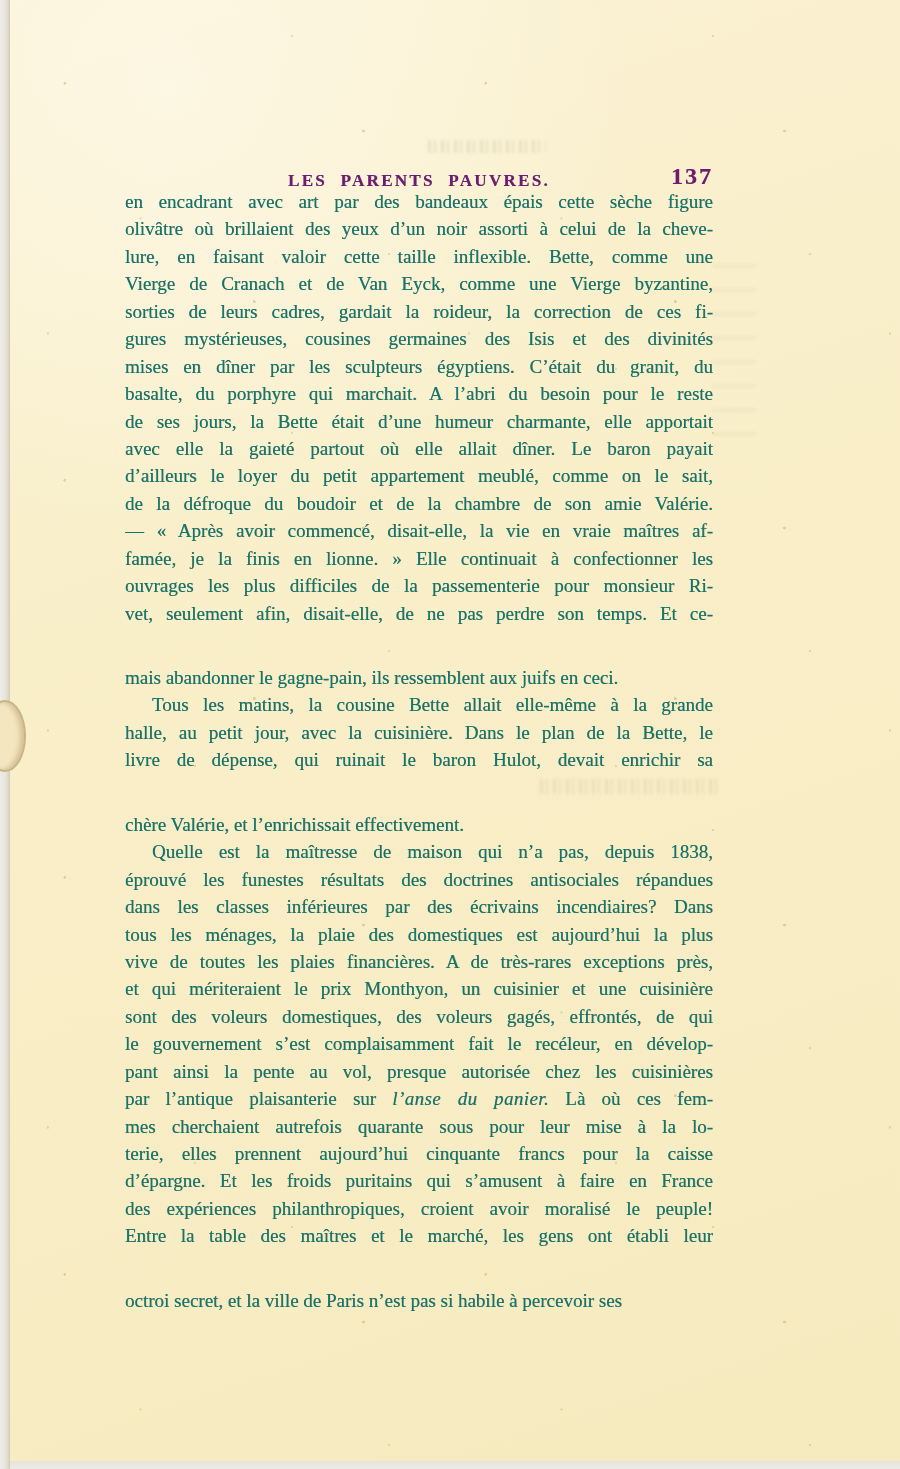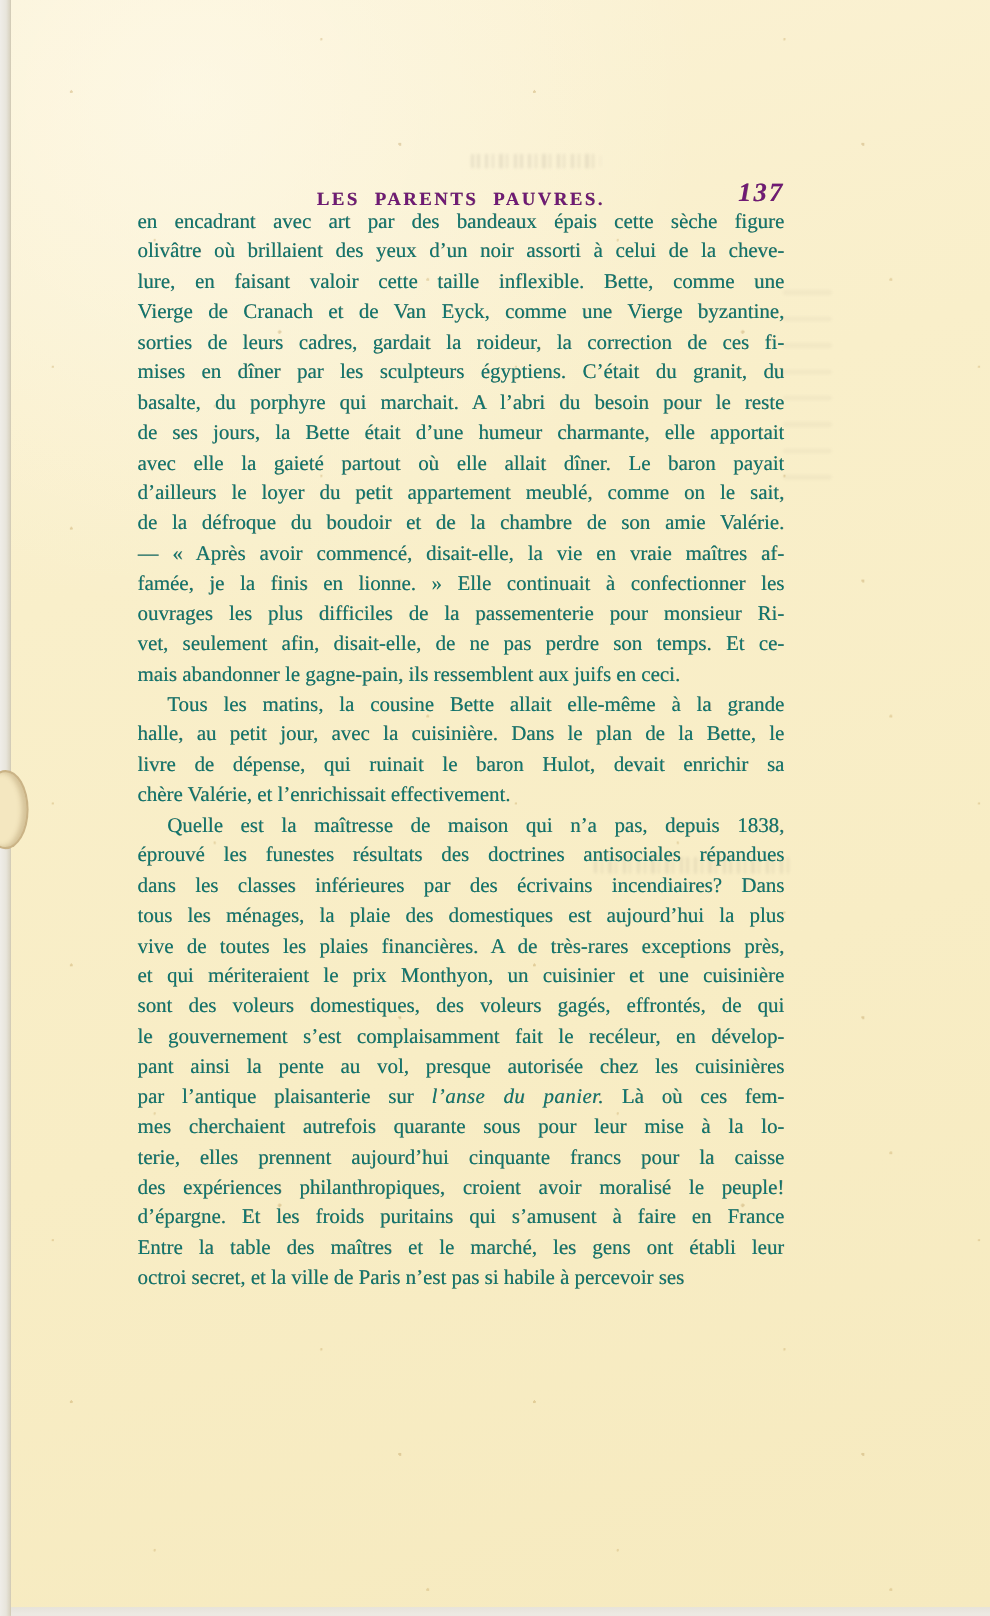--- a/index.html
+++ b/index.html
@@ -95,41 +95,40 @@
     white-space: nowrap;
     text-shadow: .3px 0 0 rgba(46,40,32,.55);
   }
   .page-number {
     position: absolute;
     right: 0; top: -2px;
     font-size: 24px;
     font-weight: 700;
     letter-spacing: 2px;
     text-shadow: .3px 0 0 rgba(46,40,32,.55);
-    font-style: italic;
   }
   
   .text-block {
     position: absolute;
     left: 125px; top: 188px;
     width: 588px;
     color: #0f766e;
     font-size: 19px;
     text-shadow: .3px 0 0 rgba(51,43,33,.5);
   }
   .para { margin: 0; }
   .line {
     height: 27.45px;
     line-height: 27.45px;
     text-align: justify;
     text-align-last: justify;
     overflow: hidden;
     white-space: nowrap;
   }
-  .line.last { text-align-last: left; }
+  .line.last { text-align-last: left; margin-top: 37px; }
   .line.indent { text-indent: 27px; }
   .it { font-style: italic; letter-spacing: .4px; }
 </style>
 </head>
 <body>
 
 <div class="paper"></div>
 <div class="edge-strip-left"></div>
 <div class="edge-strip-bottom"></div>
 <div class="page-curl"></div>
@@ -143,20 +142,21 @@
   <span class="page-number">137</span>
 </div>
 
 <div class="text-block">
     <div class="para">
       <div class="line"><span>en encadrant avec art par des bandeaux épais cette sèche figure</span></div>
       <div class="line"><span>olivâtre où brillaient des yeux d’un noir assorti à celui de la cheve-</span></div>
       <div class="line"><span>lure, en faisant valoir cette taille inflexible. Bette, comme une</span></div>
       <div class="line"><span>Vierge de Cranach et de Van Eyck, comme une Vierge byzantine,</span></div>
       <div class="line"><span>sorties de leurs cadres, gardait la roideur, la correction de ces fi-</span></div>
+      <div class="line"><span>gures mystérieuses, cousines germaines des Isis et des divinités</span></div>
       <div class="line"><span>mises en dîner par les sculpteurs égyptiens. C’était du granit, du</span></div>
       <div class="line"><span>basalte, du porphyre qui marchait. A l’abri du besoin pour le reste</span></div>
       <div class="line"><span>de ses jours, la Bette était d’une humeur charmante, elle apportait</span></div>
       <div class="line"><span>avec elle la gaieté partout où elle allait dîner. Le baron payait</span></div>
       <div class="line"><span>d’ailleurs le loyer du petit appartement meublé, comme on le sait,</span></div>
       <div class="line"><span>de la défroque du boudoir et de la chambre de son amie Valérie.</span></div>
       <div class="line"><span>— « Après avoir commencé, disait-elle, la vie en vraie maîtres af-</span></div>
       <div class="line"><span>famée, je la finis en lionne. » Elle continuait à confectionner les</span></div>
       <div class="line"><span>ouvrages les plus difficiles de la passementerie pour monsieur Ri-</span></div>
       <div class="line"><span>vet, seulement afin, disait-elle, de ne pas perdre son temps. Et ce-</span></div>
@@ -174,18 +174,18 @@
       <div class="line"><span>dans les classes inférieures par des écrivains incendiaires? Dans</span></div>
       <div class="line"><span>tous les ménages, la plaie des domestiques est aujourd’hui la plus</span></div>
       <div class="line"><span>vive de toutes les plaies financières. A de très-rares exceptions près,</span></div>
       <div class="line"><span>et qui mériteraient le prix Monthyon, un cuisinier et une cuisinière</span></div>
       <div class="line"><span>sont des voleurs domestiques, des voleurs gagés, effrontés, de qui</span></div>
       <div class="line"><span>le gouvernement s’est complaisamment fait le recéleur, en dévelop-</span></div>
       <div class="line"><span>pant ainsi la pente au vol, presque autorisée chez les cuisinières</span></div>
       <div class="line"><span>par l’antique plaisanterie sur </span><span class="it">l’anse du panier.</span><span> Là où ces fem-</span></div>
       <div class="line"><span>mes cherchaient autrefois quarante sous pour leur mise à la lo-</span></div>
       <div class="line"><span>terie, elles prennent aujourd’hui cinquante francs pour la caisse</span></div>
+      <div class="line"><span>d’épargne. Et les froids puritains qui s’amusent à faire en France</span></div>
       <div class="line"><span>des expériences philanthropiques, croient avoir moralisé le peuple!</span></div>
-      <div class="line"><span>d’épargne. Et les froids puritains qui s’amusent à faire en France</span></div>
       <div class="line"><span>Entre la table des maîtres et le marché, les gens ont établi leur</span></div>
       <div class="line last"><span>octroi secret, et la ville de Paris n’est pas si habile à percevoir ses</span></div>
     </div>
   </div>
 
 </body></html>

